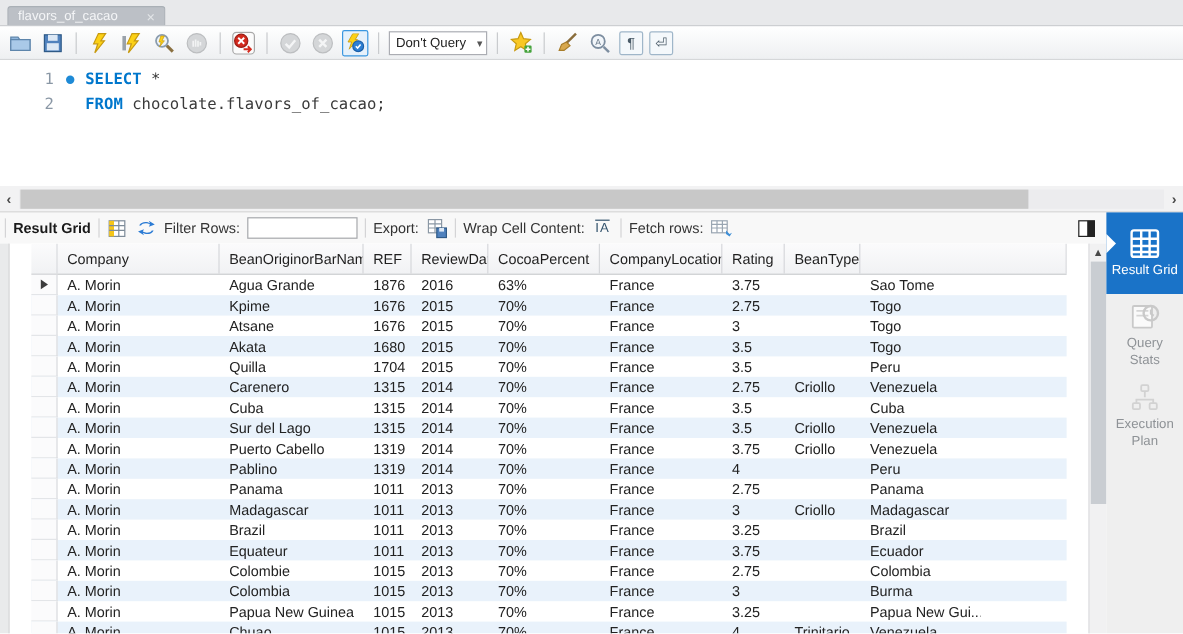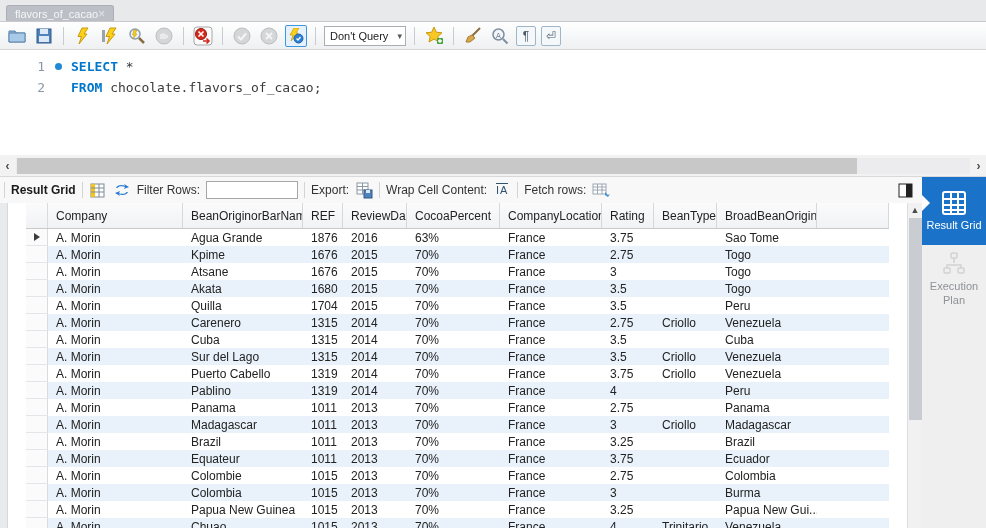--- a/index.html
+++ b/index.html
@@ -1,21 +1,21 @@
 <!DOCTYPE html>
 <html><head>
 <meta charset="utf-8">
 <style>
   * { margin:0; padding:0; box-sizing:border-box; }
   html,body { width:986px; height:528px; overflow:hidden; }
   body { font-family:"Liberation Sans", sans-serif; font-size:12px; color:#222; background:#fff; display:flex; flex-direction:column; }
 
   
   .tabbar { height:22px; background:#e8e9eb; border-bottom:1px solid #c6c9cd; display:flex; align-items:flex-end; flex:none; }
-  .tab { height:16px; background:#bcc0c6; border:1px solid #aab0b6; border-bottom:none; border-radius:3px 3px 0 0; margin-left:6px; padding:0 8px; display:flex; align-items:center; gap:0; color:#f4f5f7; font-size:11px; }
+  .tab { height:16px; background:#bcc0c6; border:1px solid #aab0b6; border-bottom:none; border-radius:3px 3px 0 0; margin-left:6px; padding:0 8px; display:flex; align-items:center; gap:24px; color:#f4f5f7; font-size:11px; }
   .tab-close { color:#e3e5e8; font-size:12px; line-height:1; cursor:default; }
 
   
   .toolbar { height:28px; flex:none; background:linear-gradient(#ffffff,#eef0f2); border-bottom:1px solid #d5d7d9; display:flex; align-items:center; padding:0 6px; gap:5px; }
   .tbtn { width:22px; height:22px; display:flex; align-items:center; justify-content:center; flex:none; }
   .tsep { width:1px; height:18px; background:#c9cbce; margin:0 3px; flex:none; }
   .tbtn.boxed { border:1px solid #3b97e0; border-radius:2px; background:#e6f1fb; }
   .limit-select { width:82px; height:20px; background:#fff; border:1px solid #abadb3; display:flex; align-items:center; font-size:11px; color:#222; padding-left:5px; position:relative; }
   .limit-caret { position:absolute; right:3px; top:4px; font-size:9px; color:#555; }
   .miniframe { width:20px; height:20px; border:1px solid #9fb6c9; border-radius:2px; background:#f4f8fb; display:flex; align-items:center; justify-content:center; color:#4a5b68; font-size:12px; }
@@ -283,21 +283,20 @@
         <div class="gr hdr">
           <div class="gc c-sel"></div>
           <div class="gc c-company">Company</div>
           <div class="gc c-bean">BeanOriginorBarName</div>
           <div class="gc c-ref">REF</div>
           <div class="gc c-date">ReviewDate</div>
           <div class="gc c-cocoa">CocoaPercent</div>
           <div class="gc c-loc">CompanyLocation</div>
           <div class="gc c-rating">Rating</div>
           <div class="gc c-type">BeanType</div>
-          <div class="gc c-origin">BroadBeanOrigin</div>
           <div class="gc c-fill"></div>
         </div>
 
         <div class="gr first">
             <div class="gc c-sel">
               <span class="ptr"></span>
             </div>
             <div class="gc c-company">A. Morin</div>
             <div class="gc c-bean">Agua Grande</div>
             <div class="gc c-ref">1876</div>
@@ -547,20 +546,30 @@
           <line x1="2" y1="9" x2="24" y2="9" stroke="#fff" stroke-width="2"></line>
           <line x1="2" y1="15" x2="24" y2="15" stroke="#fff" stroke-width="2"></line>
           <line x1="2" y1="20" x2="24" y2="20" stroke="#fff" stroke-width="2"></line>
           <line x1="10" y1="2" x2="10" y2="24" stroke="#fff" stroke-width="2"></line>
           <line x1="17" y1="2" x2="17" y2="24" stroke="#fff" stroke-width="2"></line>
         </svg>
       <span class="lbl">Result Grid</span>
     </div>
     <div class="sb-item">
       <svg width="26" height="26" viewBox="0 0 26 26">
+          <rect x="3" y="4" width="16" height="18" rx="1" fill="#fafafa" stroke="#c9c9c9" stroke-width="1.5"></rect>
+          <line x1="6" y1="8" x2="16" y2="8" stroke="#d5d5d5" stroke-width="1.5"></line>
+          <line x1="6" y1="12" x2="16" y2="12" stroke="#d5d5d5" stroke-width="1.5"></line>
+          <circle cx="18" cy="10" r="6" fill="none" stroke="#c9c9c9" stroke-width="2"></circle>
+          <path d="M18 7v3.5l2.5 1.5" stroke="#c9c9c9" stroke-width="1.6" fill="none"></path>
+        </svg>
+      <span class="lbl">Query Stats</span>
+    </div>
+    <div class="sb-item">
+      <svg width="26" height="26" viewBox="0 0 26 26">
           <rect x="10" y="2" width="6" height="5" rx="1" fill="none" stroke="#d2d2d2" stroke-width="1.5"></rect>
           <rect x="3" y="17" width="6" height="5" rx="1" fill="none" stroke="#d2d2d2" stroke-width="1.5"></rect>
           <rect x="17" y="17" width="6" height="5" rx="1" fill="none" stroke="#d2d2d2" stroke-width="1.5"></rect>
           <path d="M13 7v5M6 17v-3h14v3M13 12v0" stroke="#d2d2d2" stroke-width="1.5" fill="none"></path>
         </svg>
       <span class="lbl">Execution Plan</span>
     </div>
   </div>
 </div>
 

